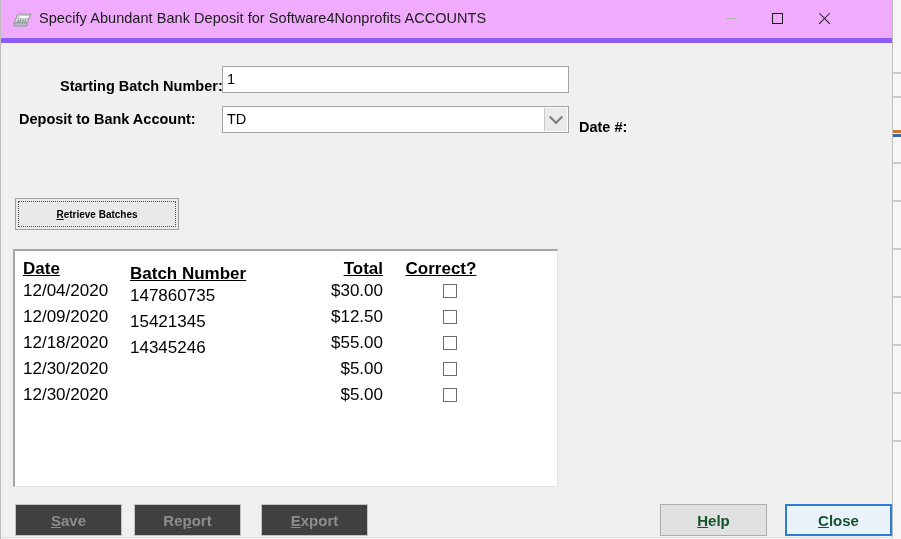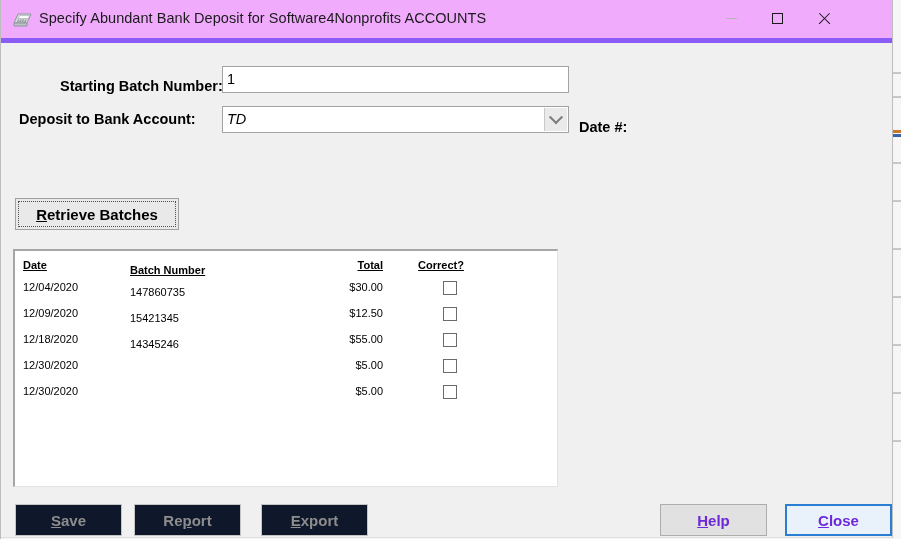--- a/index.html
+++ b/index.html
@@ -137,21 +137,20 @@
     background: #ffffff;
     border: 1px solid #a3a3a3;
   }
   .combo-val {
     position: absolute;
     left: 4px; top: 2px;
     font-size: 14.5px;
     color: #000;
     line-height: 20px;
     white-space: nowrap;
-    font-style: italic;
   }
   .combo-btn {
     position: absolute;
     right: 1px; top: 1px; bottom: 1px;
     width: 22px;
     background: #eaeaea;
     border-left: 1px solid #c9c9c9;
     display: flex; align-items: center; justify-content: center;
   }
   .chev {
@@ -172,21 +171,21 @@
     border: 1px solid #a0a0a0;
     display: flex; align-items: center; justify-content: center;
   }
   .btn-retrieve .focus-ring {
     position: absolute;
     left: 2px; top: 2px; right: 2px; bottom: 2px;
     border: 1px dotted #505050;
   }
   .btn-retrieve .lab {
     position: relative;
-    font-size: 15px;
+    font-size: 10px;
     font-weight: bold;
     color: #000;
   }
   .mn { text-decoration: underline; }
 
   
   .listbox {
     position: absolute;
     left: 12px; top: 206px;
     width: 545px; height: 238px;
@@ -199,21 +198,21 @@
     overflow: hidden;
   }
   .grid {
     position: absolute;
     left: 8px; top: 8px;
     width: 420px;
   }
   .grow {
     position: relative;
     height: 26px;
-    font-size: 11px;
+    font-size: 17px;
     color: #000;
   }
   .grow.header { height: 22px; font-weight: bold; }
   .c-date  { position: absolute; left: 0px;   top: 0; width: 100px; text-align: left; }
   .c-batch { position: absolute; left: 107px; top: 5px; width: 150px; text-align: left; }
   .c-total { position: absolute; left: 230px; top: 0; width: 130px; text-align: right; }
   .c-corr  { position: absolute; left: 373px; top: 0; width: 90px;  text-align: center; }
   .grow.header .c-date  span,
   .grow.header .c-batch span,
   .grow.header .c-total span,
@@ -231,24 +230,24 @@
 
   
   .btn {
     position: absolute;
     box-sizing: border-box;
     height: 32px;
     display: flex; align-items: center; justify-content: center;
     font-size: 15px;
     background: #e1e1e1;
     border: 1px solid #adadad;
-    color: #6d28d9;
+    color: #14532d;
   }
   .btn.disabled {
-    background: #0f172a;
+    background: #404040;
     border: 1px solid #c4c4c4;
     color: #8d8d8d;
     align-items: center;
   }
   .btn.default {
     background: #e9f2fb;
     border: 2px solid #2a7fd4;
     font-weight: bold;
   }
   .btn.default .txt { font-weight: bold; }

